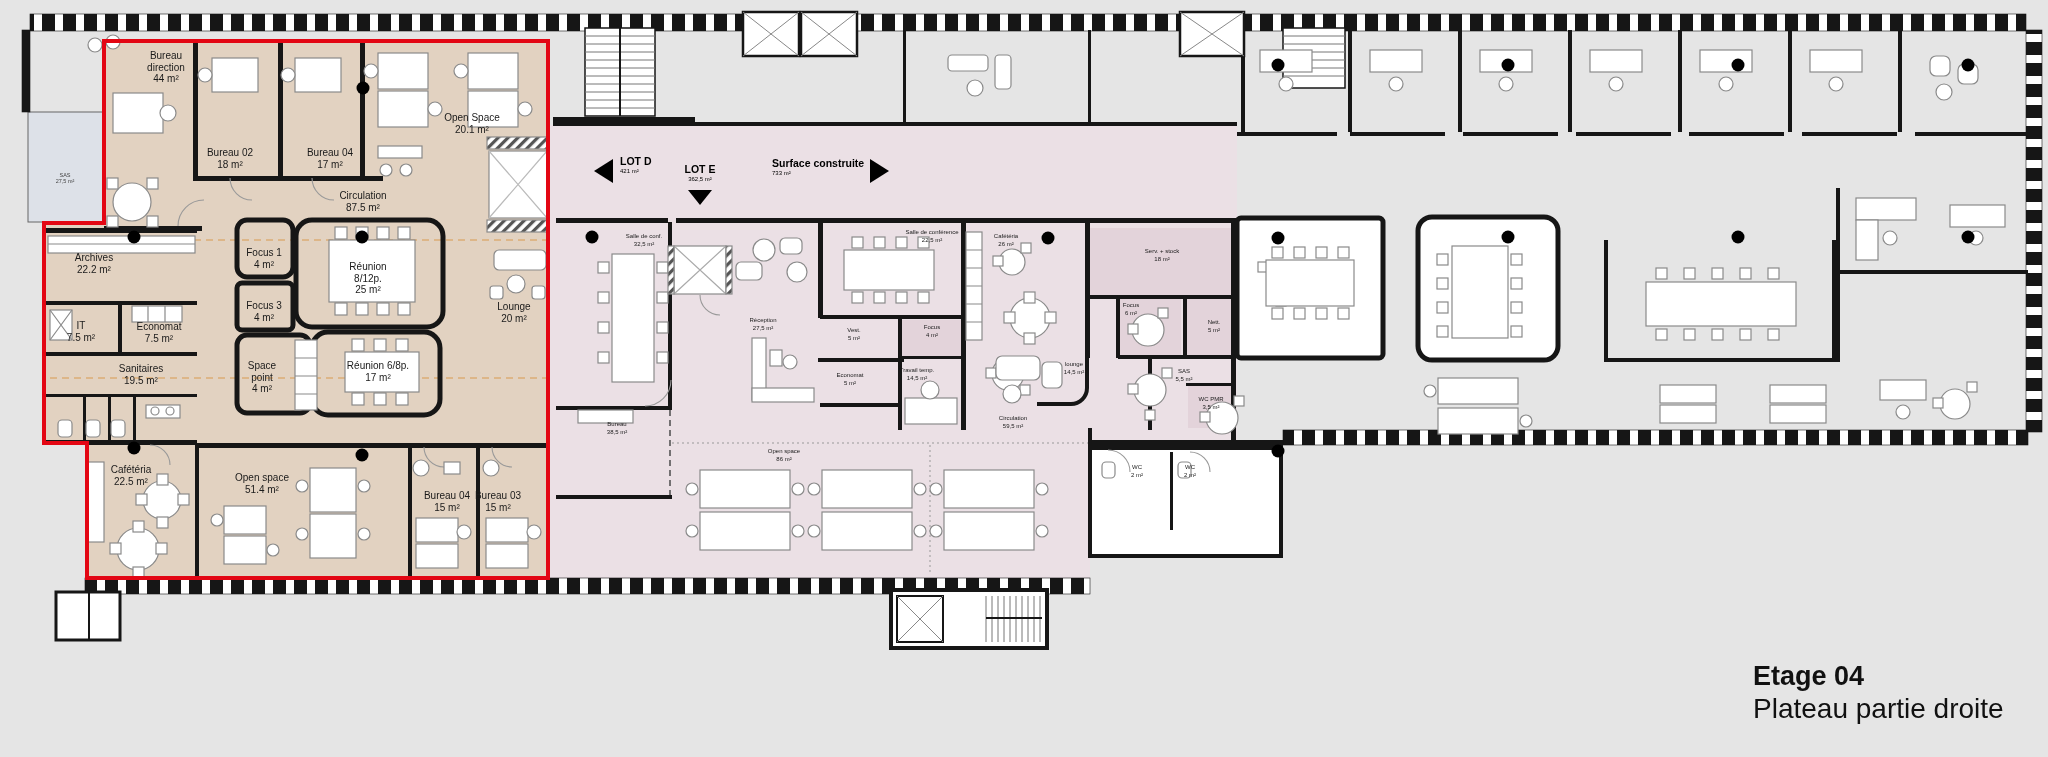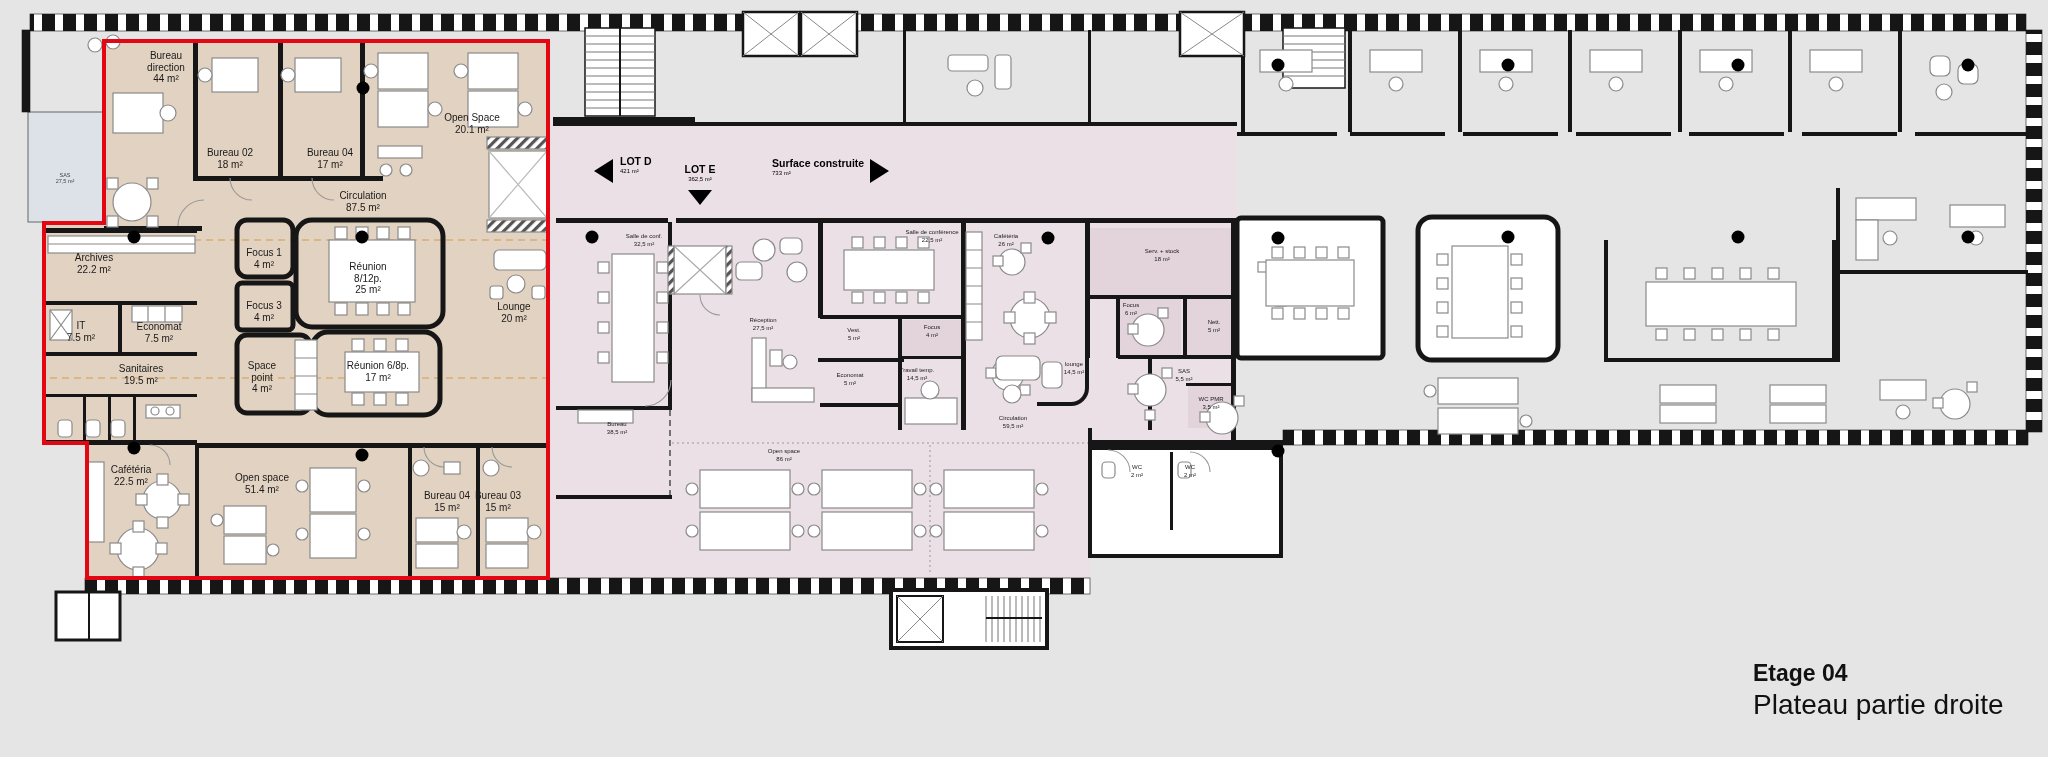--- a/index.html
+++ b/index.html
@@ -18,21 +18,21 @@
   .marker{position:absolute;color:#000;line-height:1.1;}
   .marker .ml{font-weight:bold;font-size:10.5px;}
   .marker .ma{font-size:6px;}
   .marker.center{text-align:center;transform:translateX(-50%);}
   .arr{position:absolute;width:0;height:0;border-style:solid;}
   .arr-left {border-width:12px 19px 12px 0;border-color:transparent #000 transparent transparent;}
   .arr-right{border-width:12px 0 12px 19px;border-color:transparent transparent transparent #000;}
   .arr-down {border-width:15px 12px 0 12px;border-color:#000 transparent transparent transparent;}
   
   .title{position:absolute;left:1753px;top:660px;color:#111;}
-  .title .t1{font-weight:bold;font-size:23px;line-height:1.2;}
+  .title .t1{font-weight:bold;font-size:27px;line-height:1.2;}
   .title .t2{font-size:28px;font-weight:normal;line-height:1.2;}
 </style>
 </head>
 <body>
 
 <div class="plan">
 
   <svg class="layer" width="2048" height="757" viewBox="0 0 2048 757">
     <defs>
       <pattern id="bandH" width="21" height="17" patternUnits="userSpaceOnUse">

